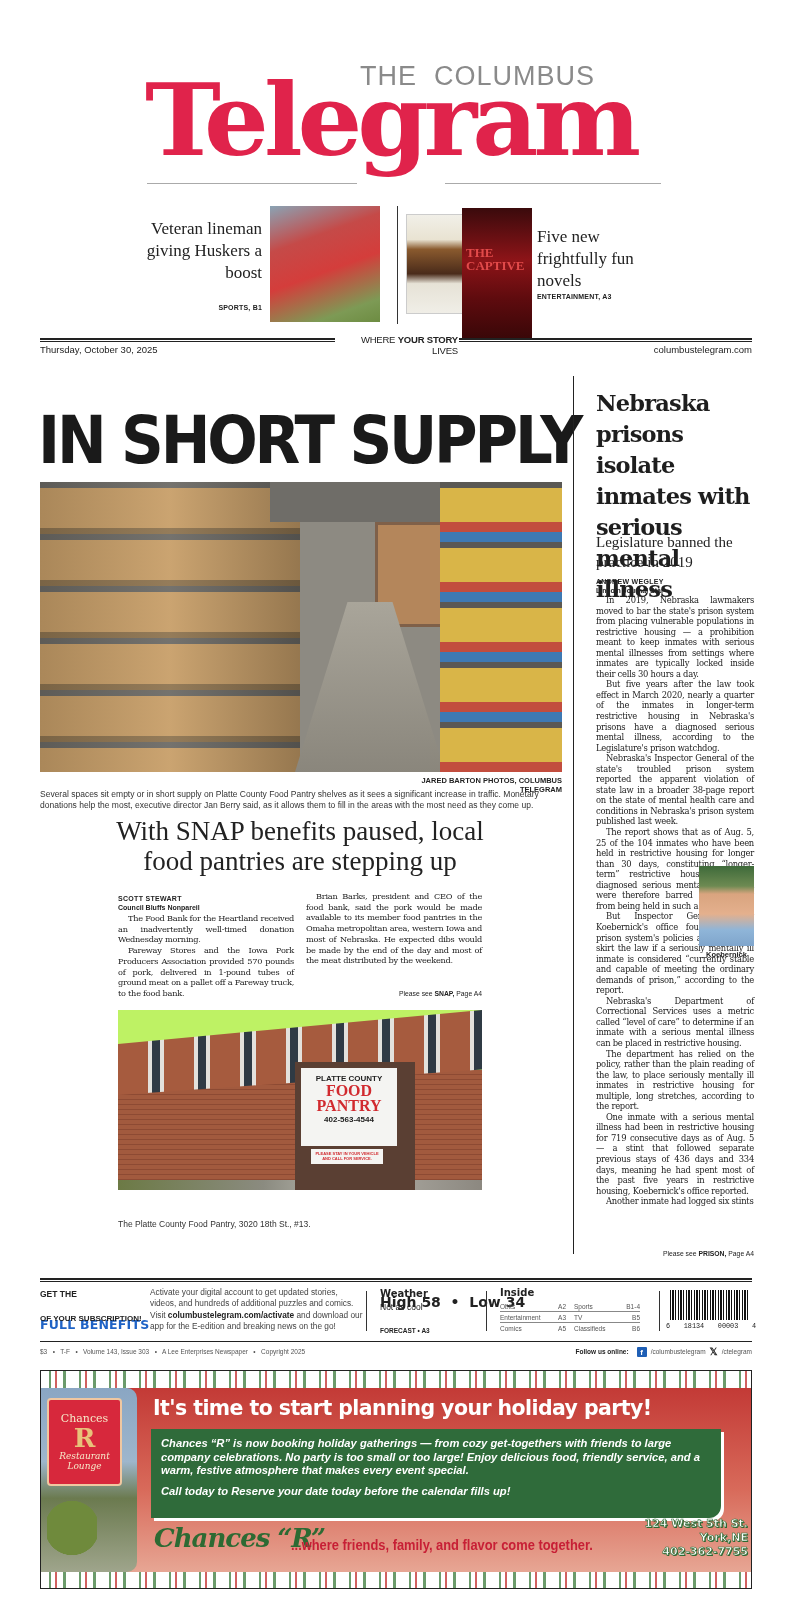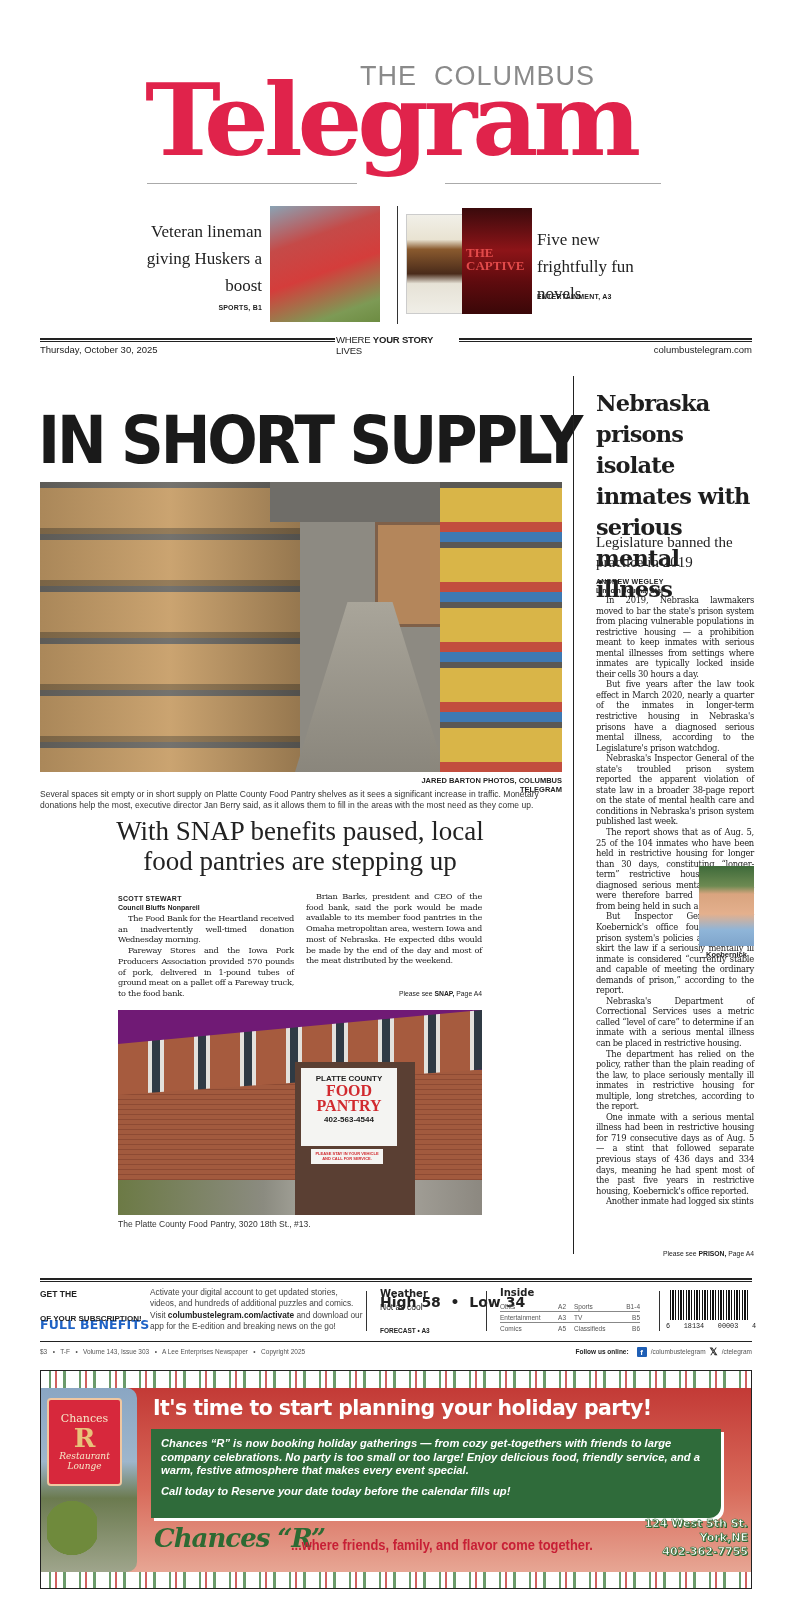--- a/index.html
+++ b/index.html
@@ -8,38 +8,38 @@
   .abs { position: absolute; }
 
   
   #masthead { left: 145px; top: 58px; width: 500px; height: 150px; }
   #mast-the { left: 215px; top: 3px; font-family: "Liberation Sans", sans-serif; font-size: 27px; color: #8a8a8a; letter-spacing: 1px; }
   #mast-word { left: 0; top: 12px; font-family: "DejaVu Serif", serif; font-weight: bold; font-size: 100px; color: #e0234b; letter-spacing: -5px; line-height: 1; transform: scaleX(1.02); transform-origin: left; }
   #mast-rule-l { left: 2px; top: 125px; width: 210px; height: 1px; background: #aaa; }
   #mast-rule-r { left: 300px; top: 125px; width: 216px; height: 1px; background: #aaa; }
 
   
-  .teaser-head { font-family: "Liberation Serif", serif; font-size: 17px; line-height: 27px; color: #222; }
+  .teaser-head { font-family: "Liberation Serif", serif; font-size: 17px; line-height: 22px; color: #222; }
   .teaser-kicker { font-family: "Liberation Sans", sans-serif; font-size: 7px; font-weight: bold; color: #222; letter-spacing: .2px; }
   #teaser1-head { left: 140px; top: 218px; width: 122px; text-align: right; }
   #teaser1-kicker { left: 140px; top: 304px; width: 122px; text-align: right; }
   #teaser1-img { left: 270px; top: 206px; width: 110px; height: 116px; background: linear-gradient(160deg,#8aa3b4 0%,#c54a48 30%,#d43d3b 55%,#7d9a55 85%,#6d8c42 100%); }
   #teaser-divider { left: 397px; top: 206px; width: 1px; height: 118px; background: #333; }
   #teaser2-img { left: 406px; top: 208px; width: 126px; height: 110px; }
   #book1 { left: 0; top: 6px; width: 60px; height: 100px; background: linear-gradient(180deg,#f1efe8 0%,#e9e3d2 25%,#8a5a2e 35%,#4a2b1a 60%,#e6e2d6 70%,#f0eee7 100%); border: 1px solid #ccc; }
-  #book2 { left: 56px; top: 0; width: 70px; height: 106px; background: linear-gradient(180deg,#3a0a0c 0%,#8d1418 40%,#5e0b0e 70%,#3a0708 100%); }
+  #book2 { left: 56px; top: 0; width: 70px; height: 130px; background: linear-gradient(180deg,#3a0a0c 0%,#8d1418 40%,#5e0b0e 70%,#3a0708 100%); }
   #book2-t { left: 4px; top: 38px; width: 62px; font-family: "Liberation Serif", serif; font-size: 13px; font-weight: bold; color: #e24a4a; line-height: 13px; }
   #teaser2-head { left: 537px; top: 226px; width: 110px; }
   #teaser2-kicker { left: 537px; top: 293px; width: 120px; }
 
   
   .dbl-rule { height: 4px; border-top: 2px solid #222; border-bottom: 1px solid #222; }
   #folio-rule-l { left: 40px; top: 338px; width: 295px; }
   #folio-rule-r { left: 459px; top: 338px; width: 293px; }
-  #folio-tagline { left: 336px; top: 334px; width: 122px; text-align: left; font-family: "Liberation Sans", sans-serif; font-size: 9.5px; color: #222; letter-spacing: -.2px; }
+  #folio-tagline { left: 336px; top: 334px; width: 122px; text-align: right; font-family: "Liberation Sans", sans-serif; font-size: 9.5px; color: #222; letter-spacing: -.2px; }
   #folio-tagline b { font-weight: bold; }
   #folio-date { left: 40px; top: 344px; font-family: "Liberation Sans", sans-serif; font-size: 9.5px; color: #222; }
   #folio-url { right: 40px; top: 344px; font-family: "Liberation Sans", sans-serif; font-size: 9.5px; color: #222; }
 
   
   #lead-head { left: 38px; top: 402px; width: 525px; font-family: "DejaVu Sans", sans-serif; font-weight: bold; font-size: 66px; letter-spacing: -3.5px; color: #1a1a1a; line-height: 78px; transform: scaleX(0.9); transform-origin: left; white-space: nowrap; }
   #lead-photo { left: 40px; top: 482px; width: 522px; height: 290px; overflow: hidden; background: #8d8a82; }
   .shelf-l { left: 0; top: 0; width: 260px; height: 290px; background: repeating-linear-gradient(180deg,#6d6b66 0 6px,#c89f69 6px 46px,#8f7551 46px 52px); }
   .shelf-l::after { content:""; position:absolute; left:0; top:0; width:100%; height:100%; background: linear-gradient(90deg, rgba(0,0,0,.15), rgba(255,255,255,.05) 50%, rgba(0,0,0,.25)); }
   .aisle { left: 255px; top: 120px; width: 150px; height: 170px; background: linear-gradient(180deg,#a9a59a,#8a867c); clip-path: polygon(35% 0,65% 0,100% 100%,0 100%); }
@@ -54,21 +54,21 @@
   #snap-head { left: 100px; top: 816px; width: 400px; text-align: center; font-family: "Liberation Serif", serif; font-size: 27px; line-height: 30px; color: #222; }
   #snap-byline { left: 118px; top: 894px; font-family: "Liberation Sans", sans-serif; font-size: 7px; line-height: 9px; color: #222; }
   #snap-byline .name { font-weight: bold; letter-spacing: .3px; }
   #snap-byline .org { font-weight: bold; }
   .body-col { font-family: "DejaVu Serif", serif; font-size: 8.2px; line-height: 10.7px; color: #222; text-align: justify; hyphens: auto; letter-spacing: -.25px; }
   .body-col p { text-indent: 10px; }
   #snap-col1 { left: 118px; top: 913px; width: 176px; }
   #snap-col2 { left: 306px; top: 891px; width: 176px; }
   #snap-jump { left: 306px; top: 990px; width: 176px; text-align: right; font-family: "Liberation Sans", sans-serif; font-size: 6.8px; color: #222; }
   #snap-jump b { font-weight: bold; }
-  #pantry-photo { left: 118px; top: 1010px; width: 364px; height: 205px; overflow: hidden; background: #701a75; }
+  #pantry-photo { left: 118px; top: 1010px; width: 364px; height: 180px; overflow: hidden; background: #bef264; }
   .bldg-top { left: 0; top: 0; width: 364px; height: 85px; background: repeating-linear-gradient(90deg,#a65b3e 0 30px,#e3e1dc 30px 34px,#2f3a44 34px 42px,#e3e1dc 42px 46px); clip-path: polygon(0 40%,100% 0,100% 70%,0 100%); }
   .bldg-wall { left: 0; top: 60px; width: 364px; height: 120px; background: repeating-linear-gradient(180deg,#a25a3e 0 4px,#8d4a33 4px 5px); }
   .ground { left: 0; top: 170px; width: 364px; height: 35px; background: linear-gradient(90deg,#6c7a45,#8b8b80 40%,#b7b5ad 60%,#8c8880); }
   .sign-box { left: 177px; top: 52px; width: 120px; height: 153px; background: #5a3f33; }
   .sign-face { left: 183px; top: 58px; width: 96px; height: 78px; background: #f4f4f2; text-align: center; font-family: "Liberation Sans", sans-serif; }
   .sign-l1 { font-size: 8px; font-weight: bold; color: #222; margin-top: 6px; }
   .sign-l2 { font-family: "Liberation Serif", serif; font-size: 16px; font-weight: bold; color: #d12a2f; line-height: 15px; }
   .sign-l3 { font-size: 8px; font-weight: bold; color: #222; margin-top: 2px; }
   .sign-warn { left: 193px; top: 139px; width: 72px; height: 15px; background: #f4f4f2; font-family: "Liberation Sans", sans-serif; font-size: 4px; font-weight: bold; color: #d12a2f; text-align: center; line-height: 5px; padding-top: 2px; }
   #pantry-caption { left: 118px; top: 1219px; font-family: "Liberation Sans", sans-serif; font-size: 8.5px; color: #333; }

